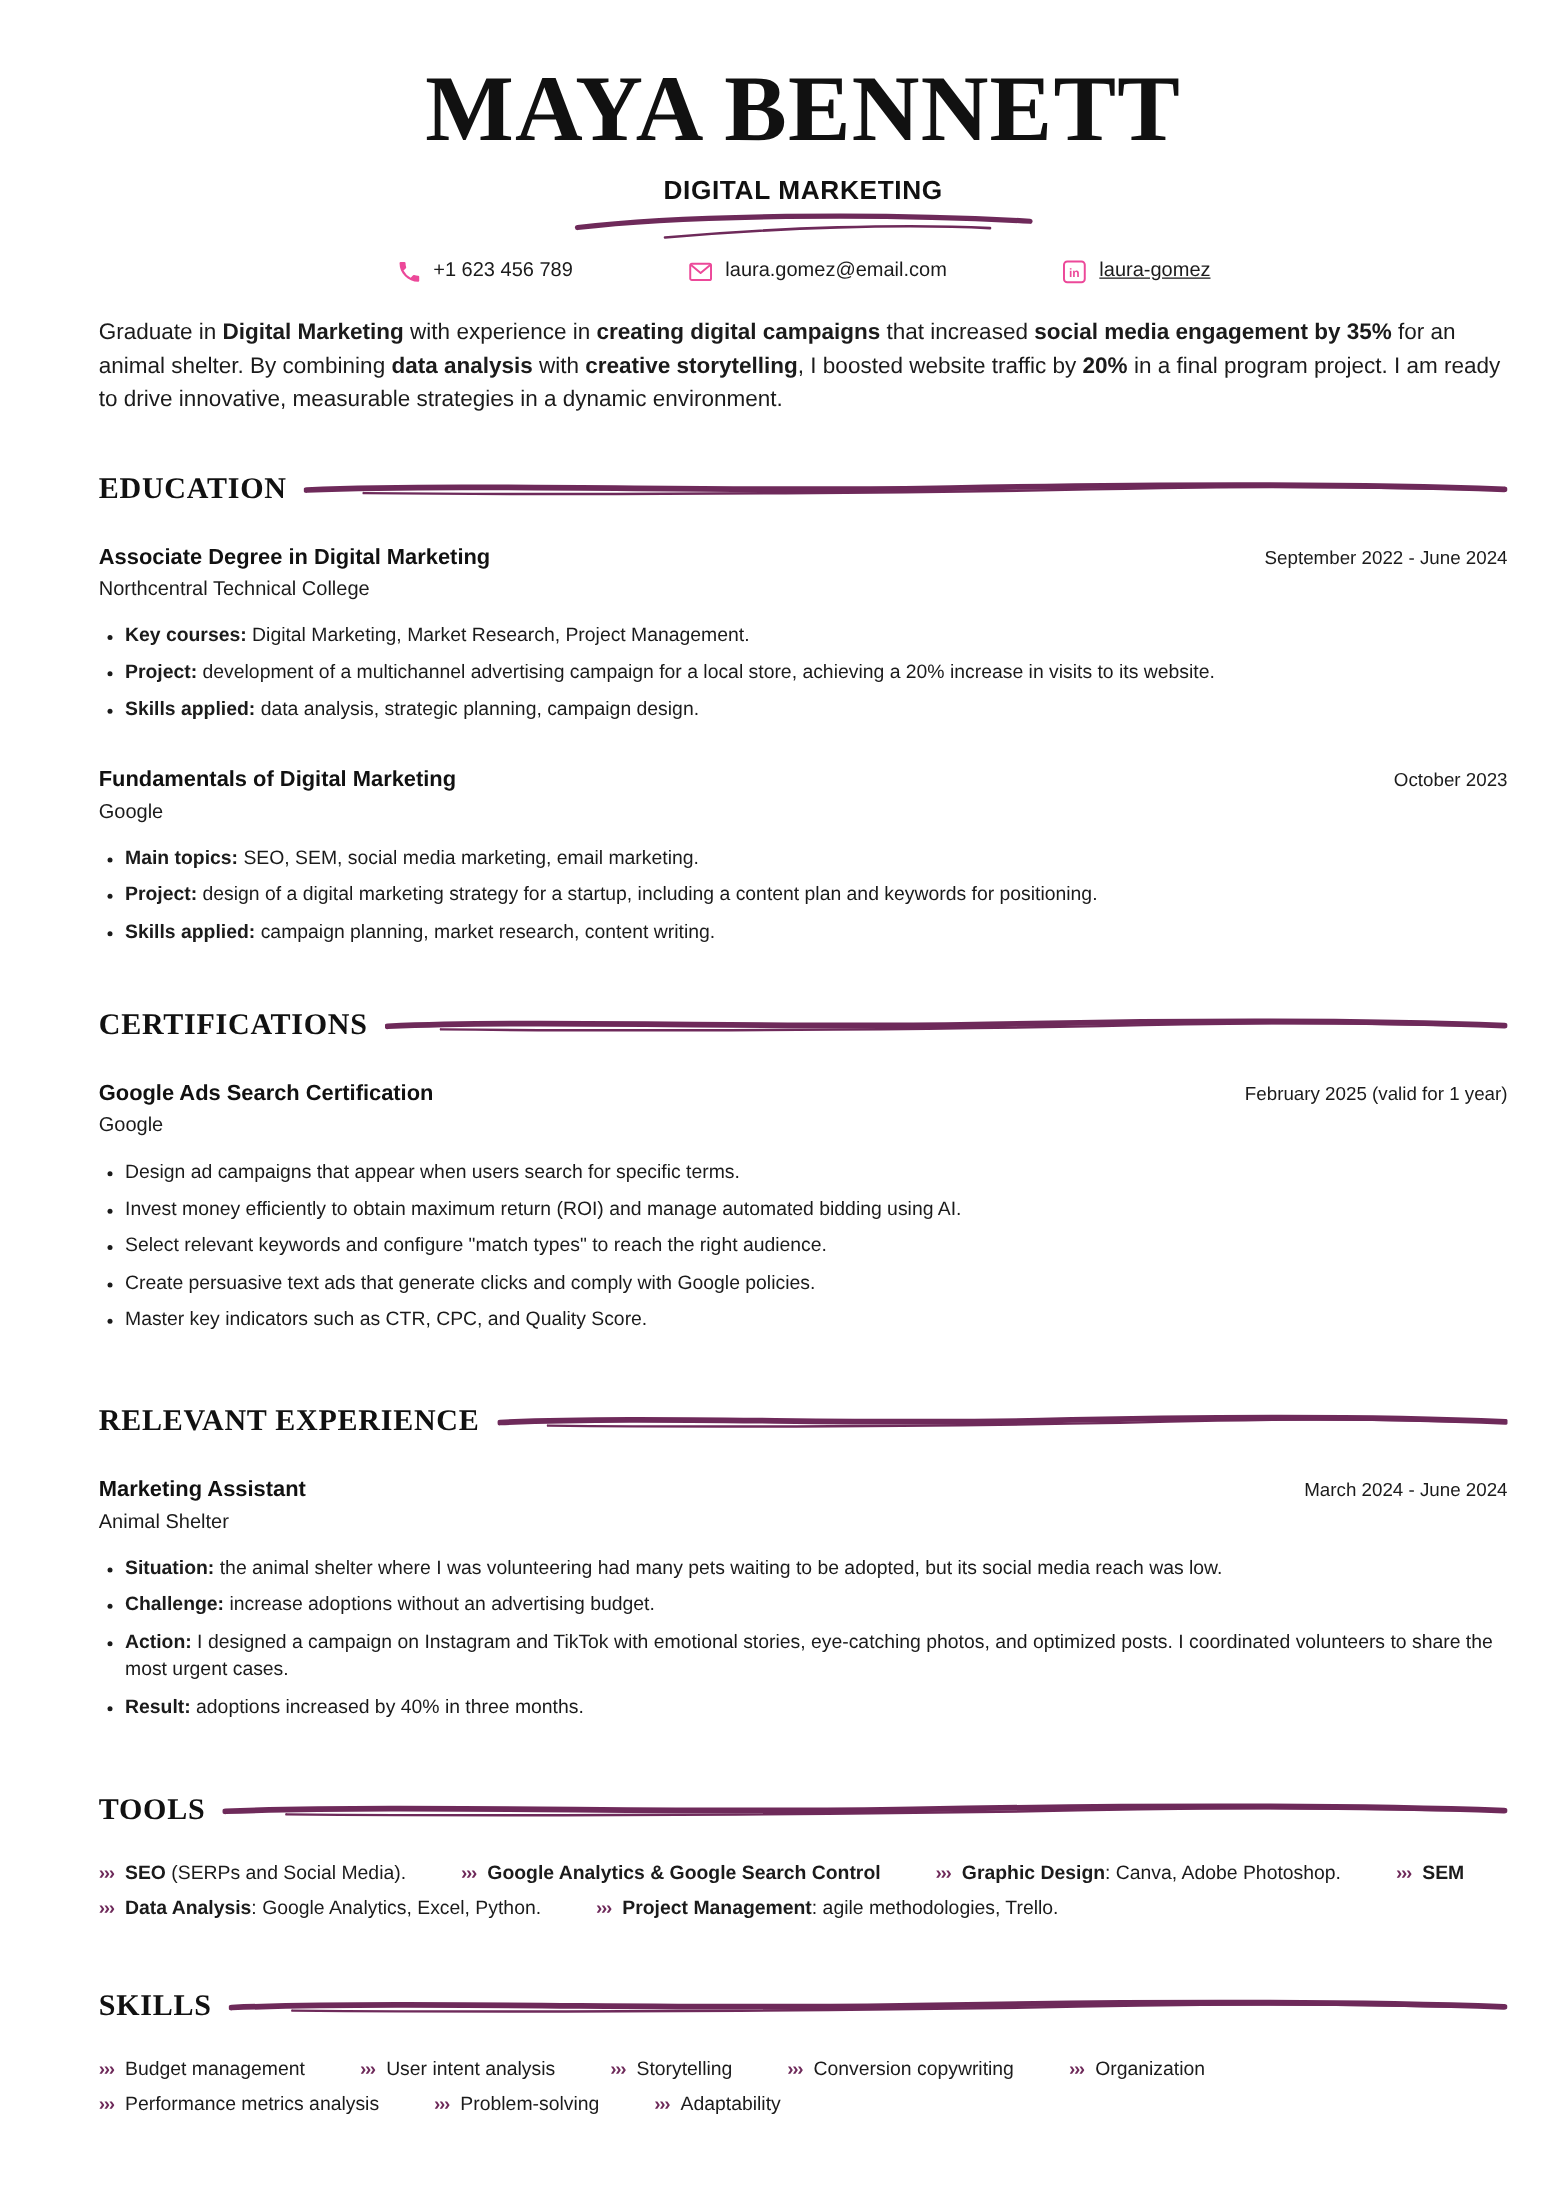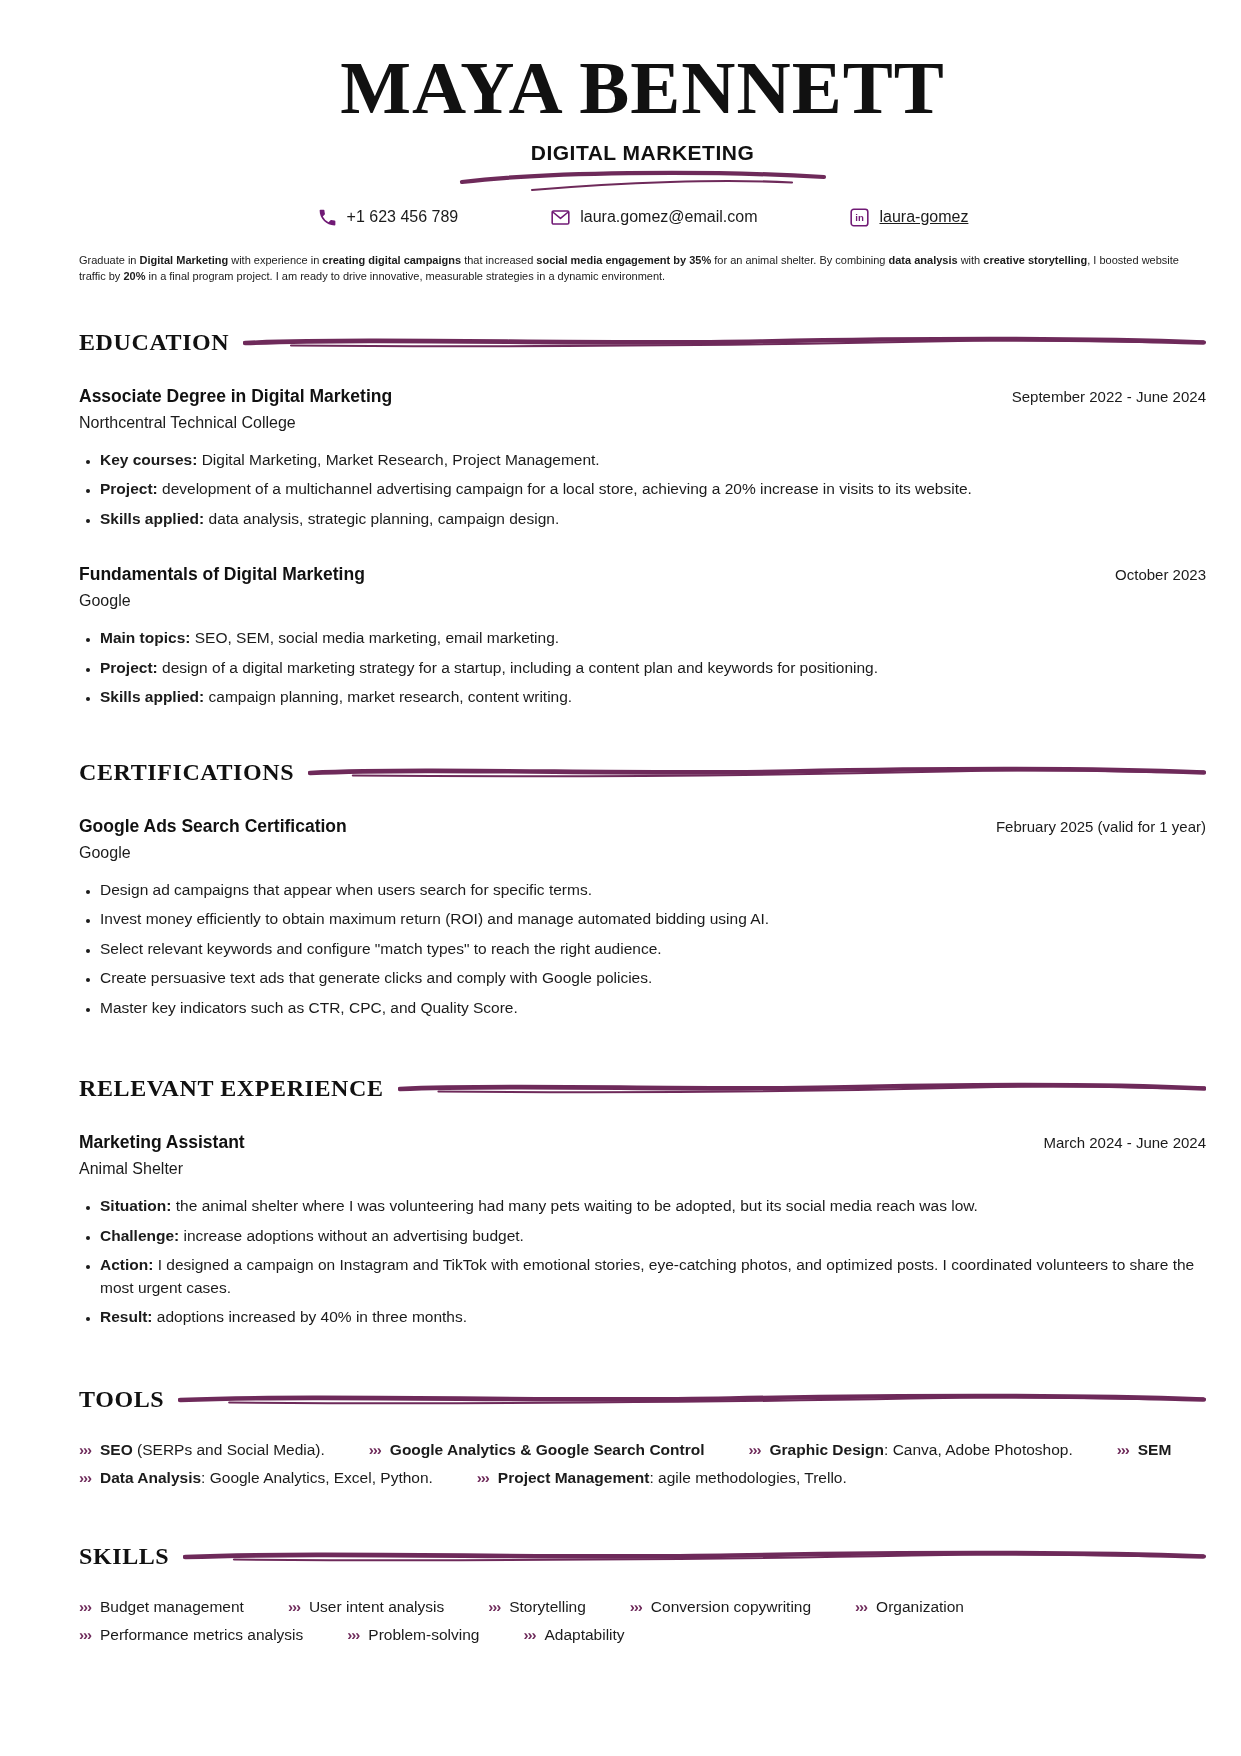--- a/index.html
+++ b/index.html
@@ -7,26 +7,26 @@
   .page{box-sizing:border-box;width:1241px;height:1756px;padding:50px 57px 0 57px;margin-left:22px;}
   .b{font-weight:bold;}
 
   
   .name{font-family:"Liberation Serif",serif;font-weight:bold;font-size:75px;line-height:1.02;text-align:center;letter-spacing:1px;color:#111;}
   .role{margin-top:14px;text-align:center;font-weight:bold;font-size:21px;letter-spacing:.5px;color:#111;}
   .swoosh-wrap{display:flex;justify-content:center;margin-top:4px;}
   .swoosh{width:378px;height:26px;color:#6e2a5a;}
   .contact{margin-top:12px;display:flex;justify-content:center;align-items:center;gap:92px;font-size:16px;}
   .contact-item{display:flex;align-items:center;gap:9px;}
-  .contact .icon{width:21px;height:21px;color:#701a75;flex:0 0 auto;display:inline-flex;}
+  .contact .icon{width:21px;height:21px;color:#ec4899;flex:0 0 auto;display:inline-flex;}
   .contact .icon svg{width:100%;height:100%;}
   .link-underline{text-decoration:underline;color:#1b1b1b;text-align:right;}
 
   
-  .summary{margin-top:24px;font-size:11px;line-height:1.52;max-width:1127px;}
+  .summary{margin-top:24px;font-size:18px;line-height:1.52;max-width:1127px;}
 
   
   .section{margin-top:44px;}
   .sec-head{display:flex;align-items:center;gap:14px;}
   .sec-title{font-family:"Liberation Serif",serif;font-weight:bold;font-size:24px;letter-spacing:.6px;white-space:nowrap;color:#111;}
   .sec-line{flex:1;height:13px;color:#6e2a5a;}
 
   .entries{margin-top:30px;}
   .entry{margin-top:34px;}
   .entry:first-child{margin-top:0;}

